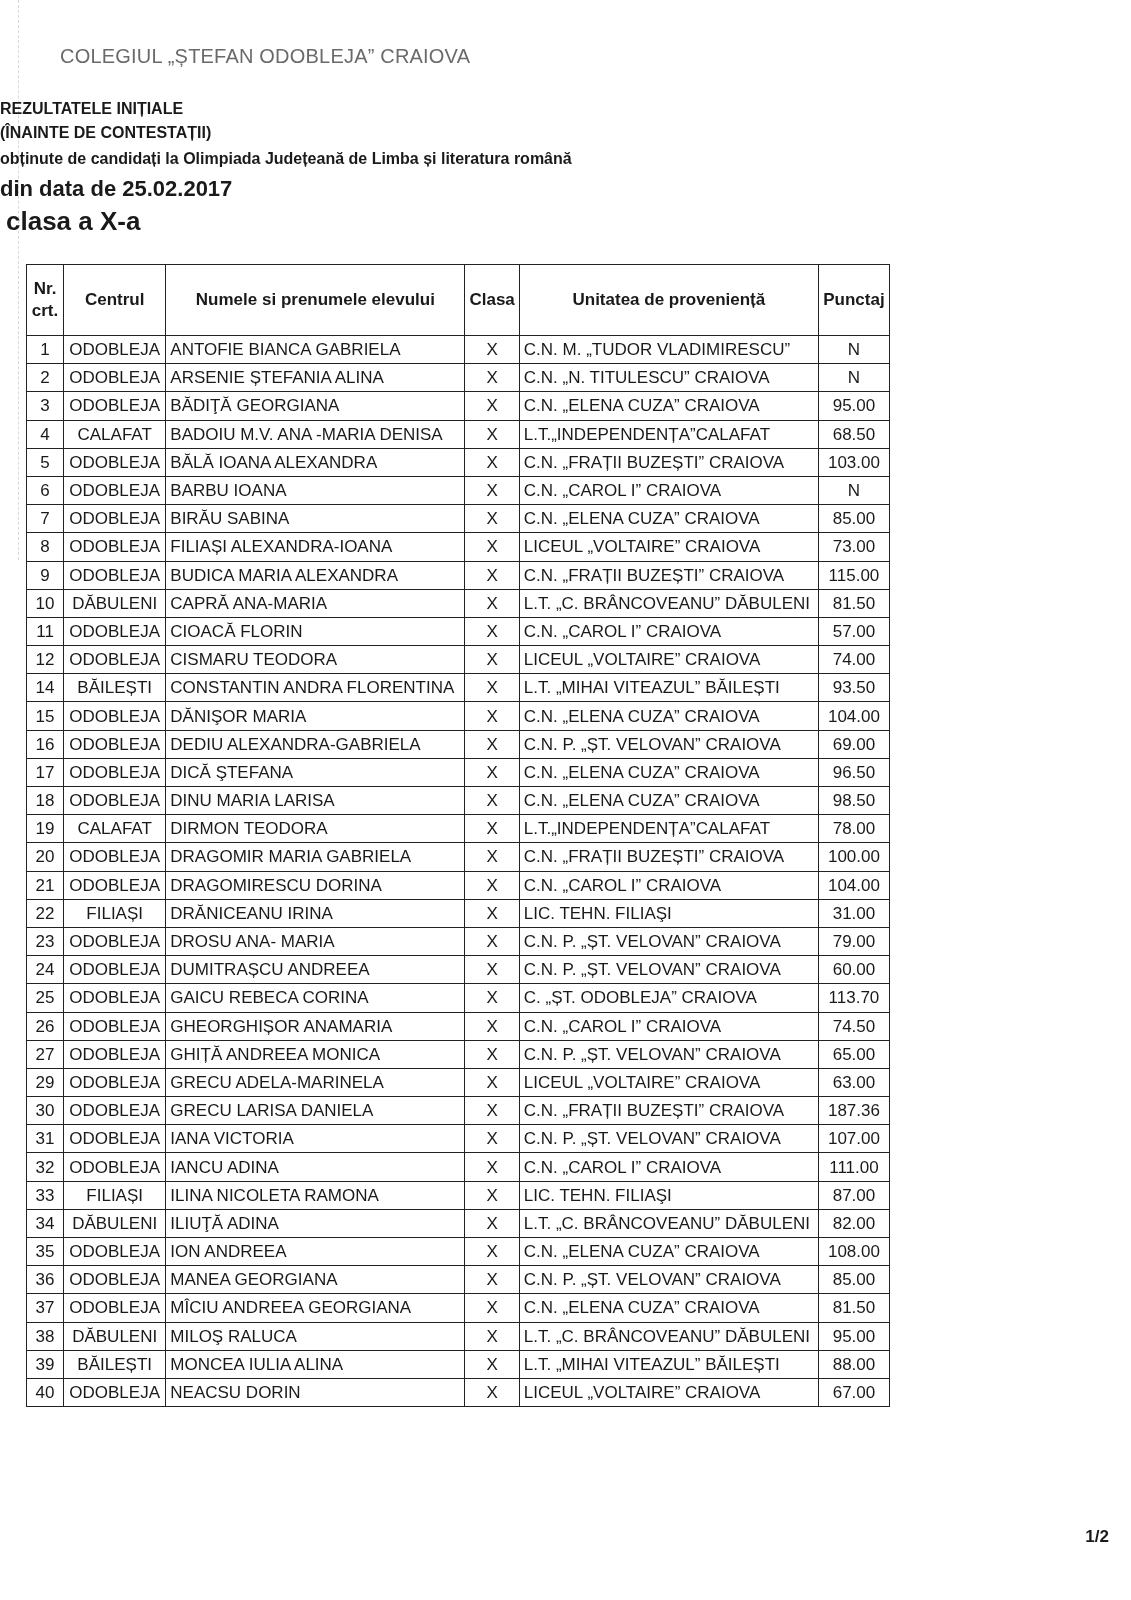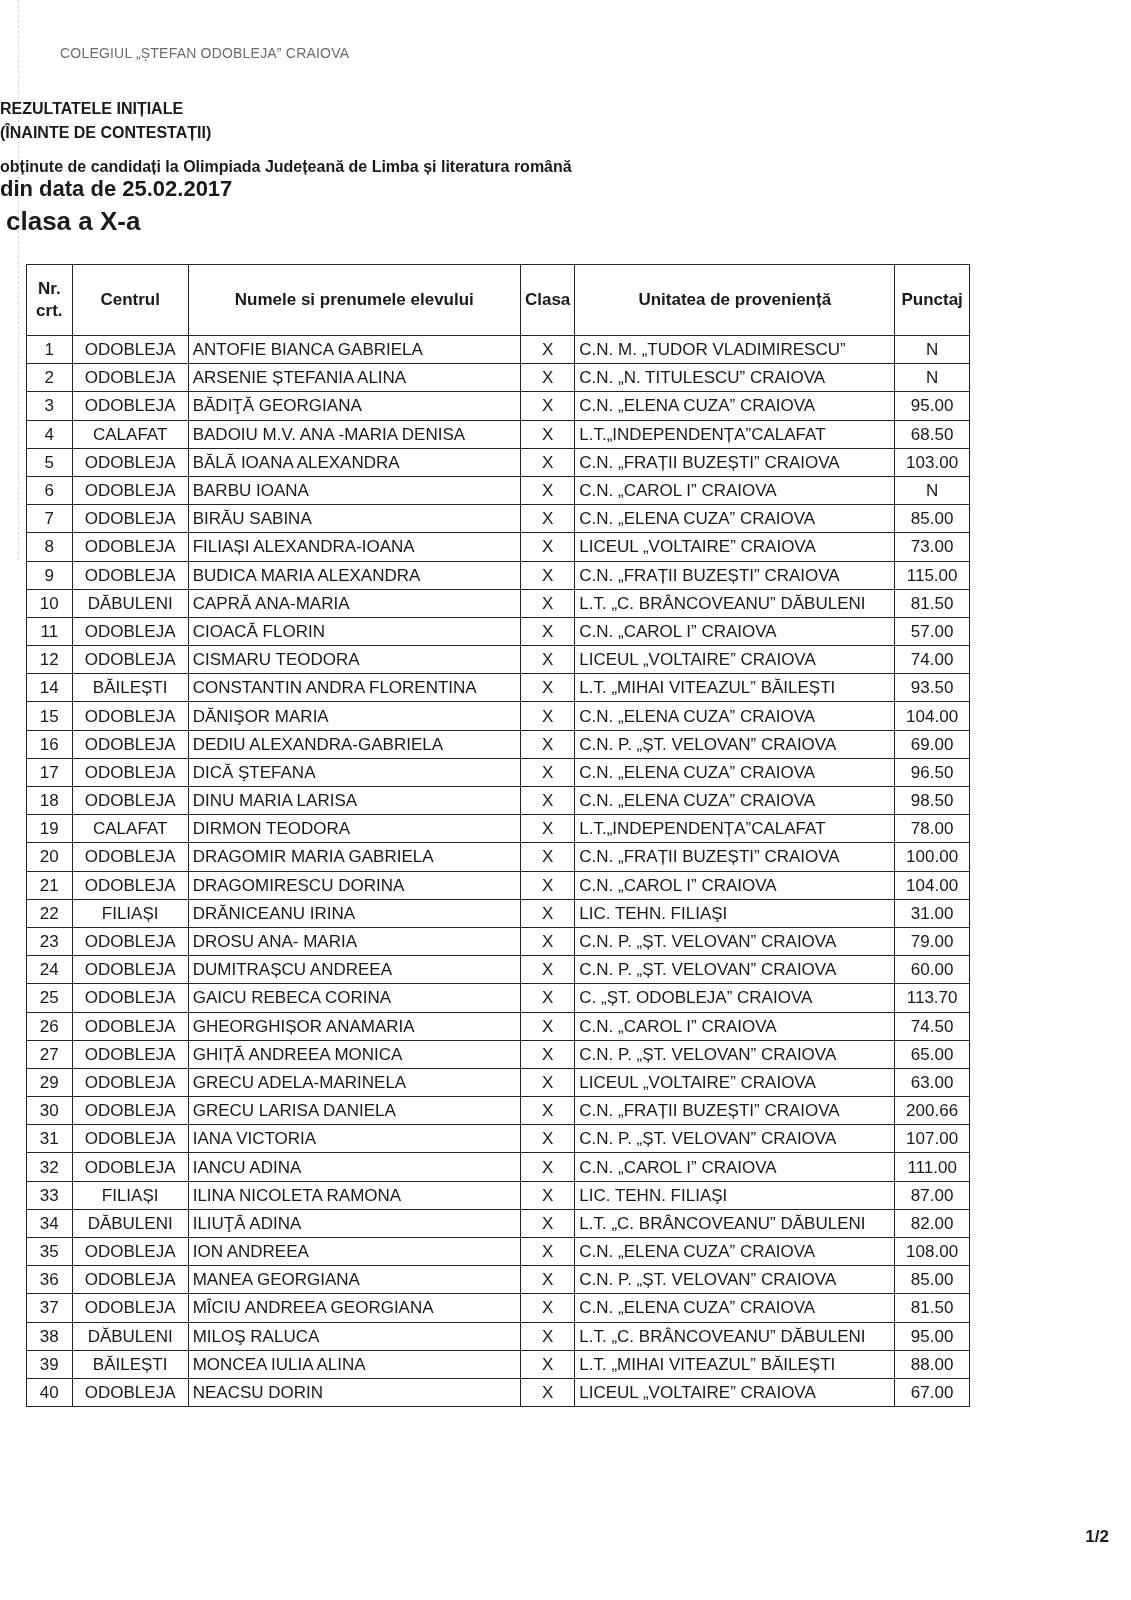--- a/index.html
+++ b/index.html
@@ -1,28 +1,28 @@
 <!DOCTYPE html>
 <html><head>
   <meta charset="utf-8">
   <style>
     html, body { margin: 0; padding: 0; background: #ffffff; }
     body { width: 1131px; height: 1600px; position: relative; overflow: hidden;
            font-family: "Liberation Sans", "DejaVu Sans", sans-serif; color: #1a1a1a; }
     .scan-edge { position: absolute; left: 18px; top: 0; width: 1px; height: 560px;
                  border-left: 1px dashed #d8d8d8; }
-    .school { position: absolute; left: 60px; top: 45px; font-size: 14px; color: #6a6a6a;
+    .school { position: absolute; left: 60px; top: 45px; font-size: 20px; color: #6a6a6a;
               letter-spacing: 0.2px; }
     .heading { position: absolute; left: 0; width: 1131px; text-align: left; }
     .h1 { top: 100px; font-size: 16px; font-weight: bold; }
     .h2 { top: 124px; font-size: 16px; font-weight: bold; }
-    .h3 { top: 150px; font-size: 16px; font-weight: bold; margin-top: 8px; }
+    .h3 { top: 150px; font-size: 16px; font-weight: bold; }
     .h4 { top: 176px; font-size: 22px; font-weight: bold; }
     .h5 { top: 206px; font-size: 26px; font-weight: bold; padding-left: 6px; }
-    table.results { position: absolute; left: 26px; top: 264px; width: 944px;
+    table.results { position: absolute; left: 26px; top: 264px; width: 864px;
                     border-collapse: collapse; font-size: 17px; }
     table.results th, table.results td { border: 1.5px solid #222; padding: 0 4px;
                     white-space: nowrap; overflow: hidden; }
     table.results th { height: 70px; font-weight: bold; font-size: 17px; text-align: center;
                        line-height: 22px; }
     table.results td { height: 27.2px; line-height: 27px; }
     col.c-nr { width: 58px; }
     col.c-centru { width: 136px; }
     col.c-nume { width: 380px; }
     col.c-clasa { width: 48px; }
@@ -282,21 +282,21 @@
         <td class="clasa">X</td>
         <td class="unit">LICEUL „VOLTAIRE” CRAIOVA</td>
         <td class="punct">63.00</td>
       </tr>
       <tr>
         <td class="nr">30</td>
         <td class="centru">ODOBLEJA</td>
         <td class="nume">GRECU LARISA DANIELA</td>
         <td class="clasa">X</td>
         <td class="unit">C.N. „FRAȚII BUZEȘTI” CRAIOVA</td>
-        <td class="punct">200.66</td>
+        <td class="punct">187.36</td>
       </tr>
       <tr>
         <td class="nr">31</td>
         <td class="centru">ODOBLEJA</td>
         <td class="nume">IANA VICTORIA</td>
         <td class="clasa">X</td>
         <td class="unit">C.N. P. „ȘT. VELOVAN” CRAIOVA</td>
         <td class="punct">107.00</td>
       </tr>
       <tr>

